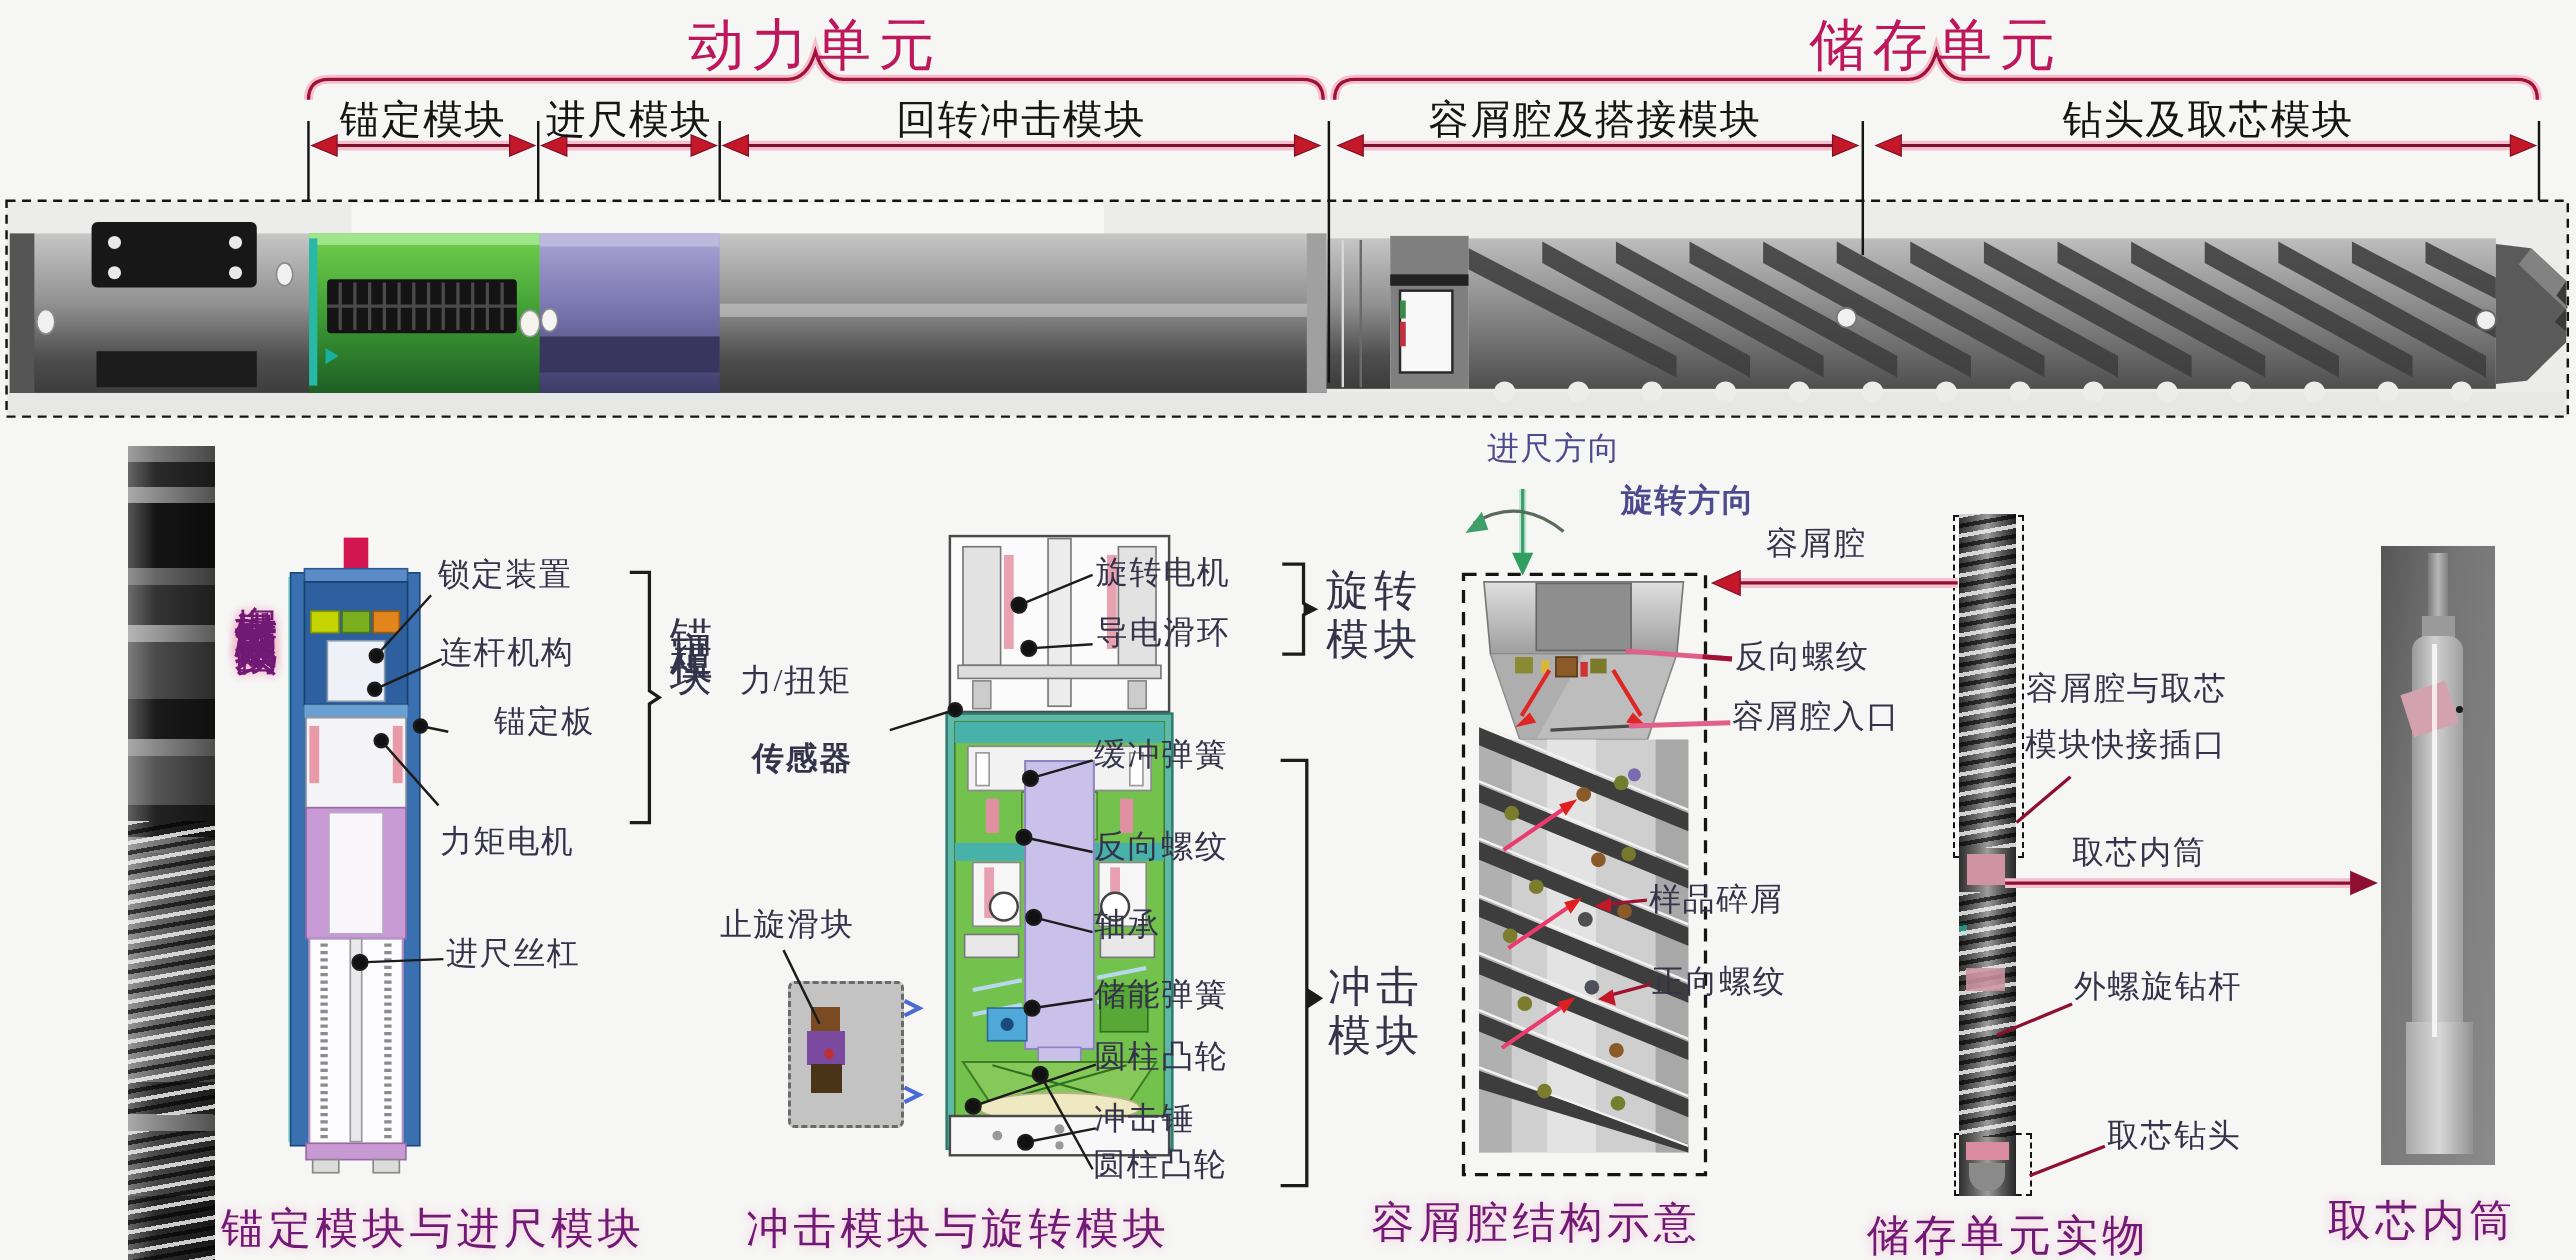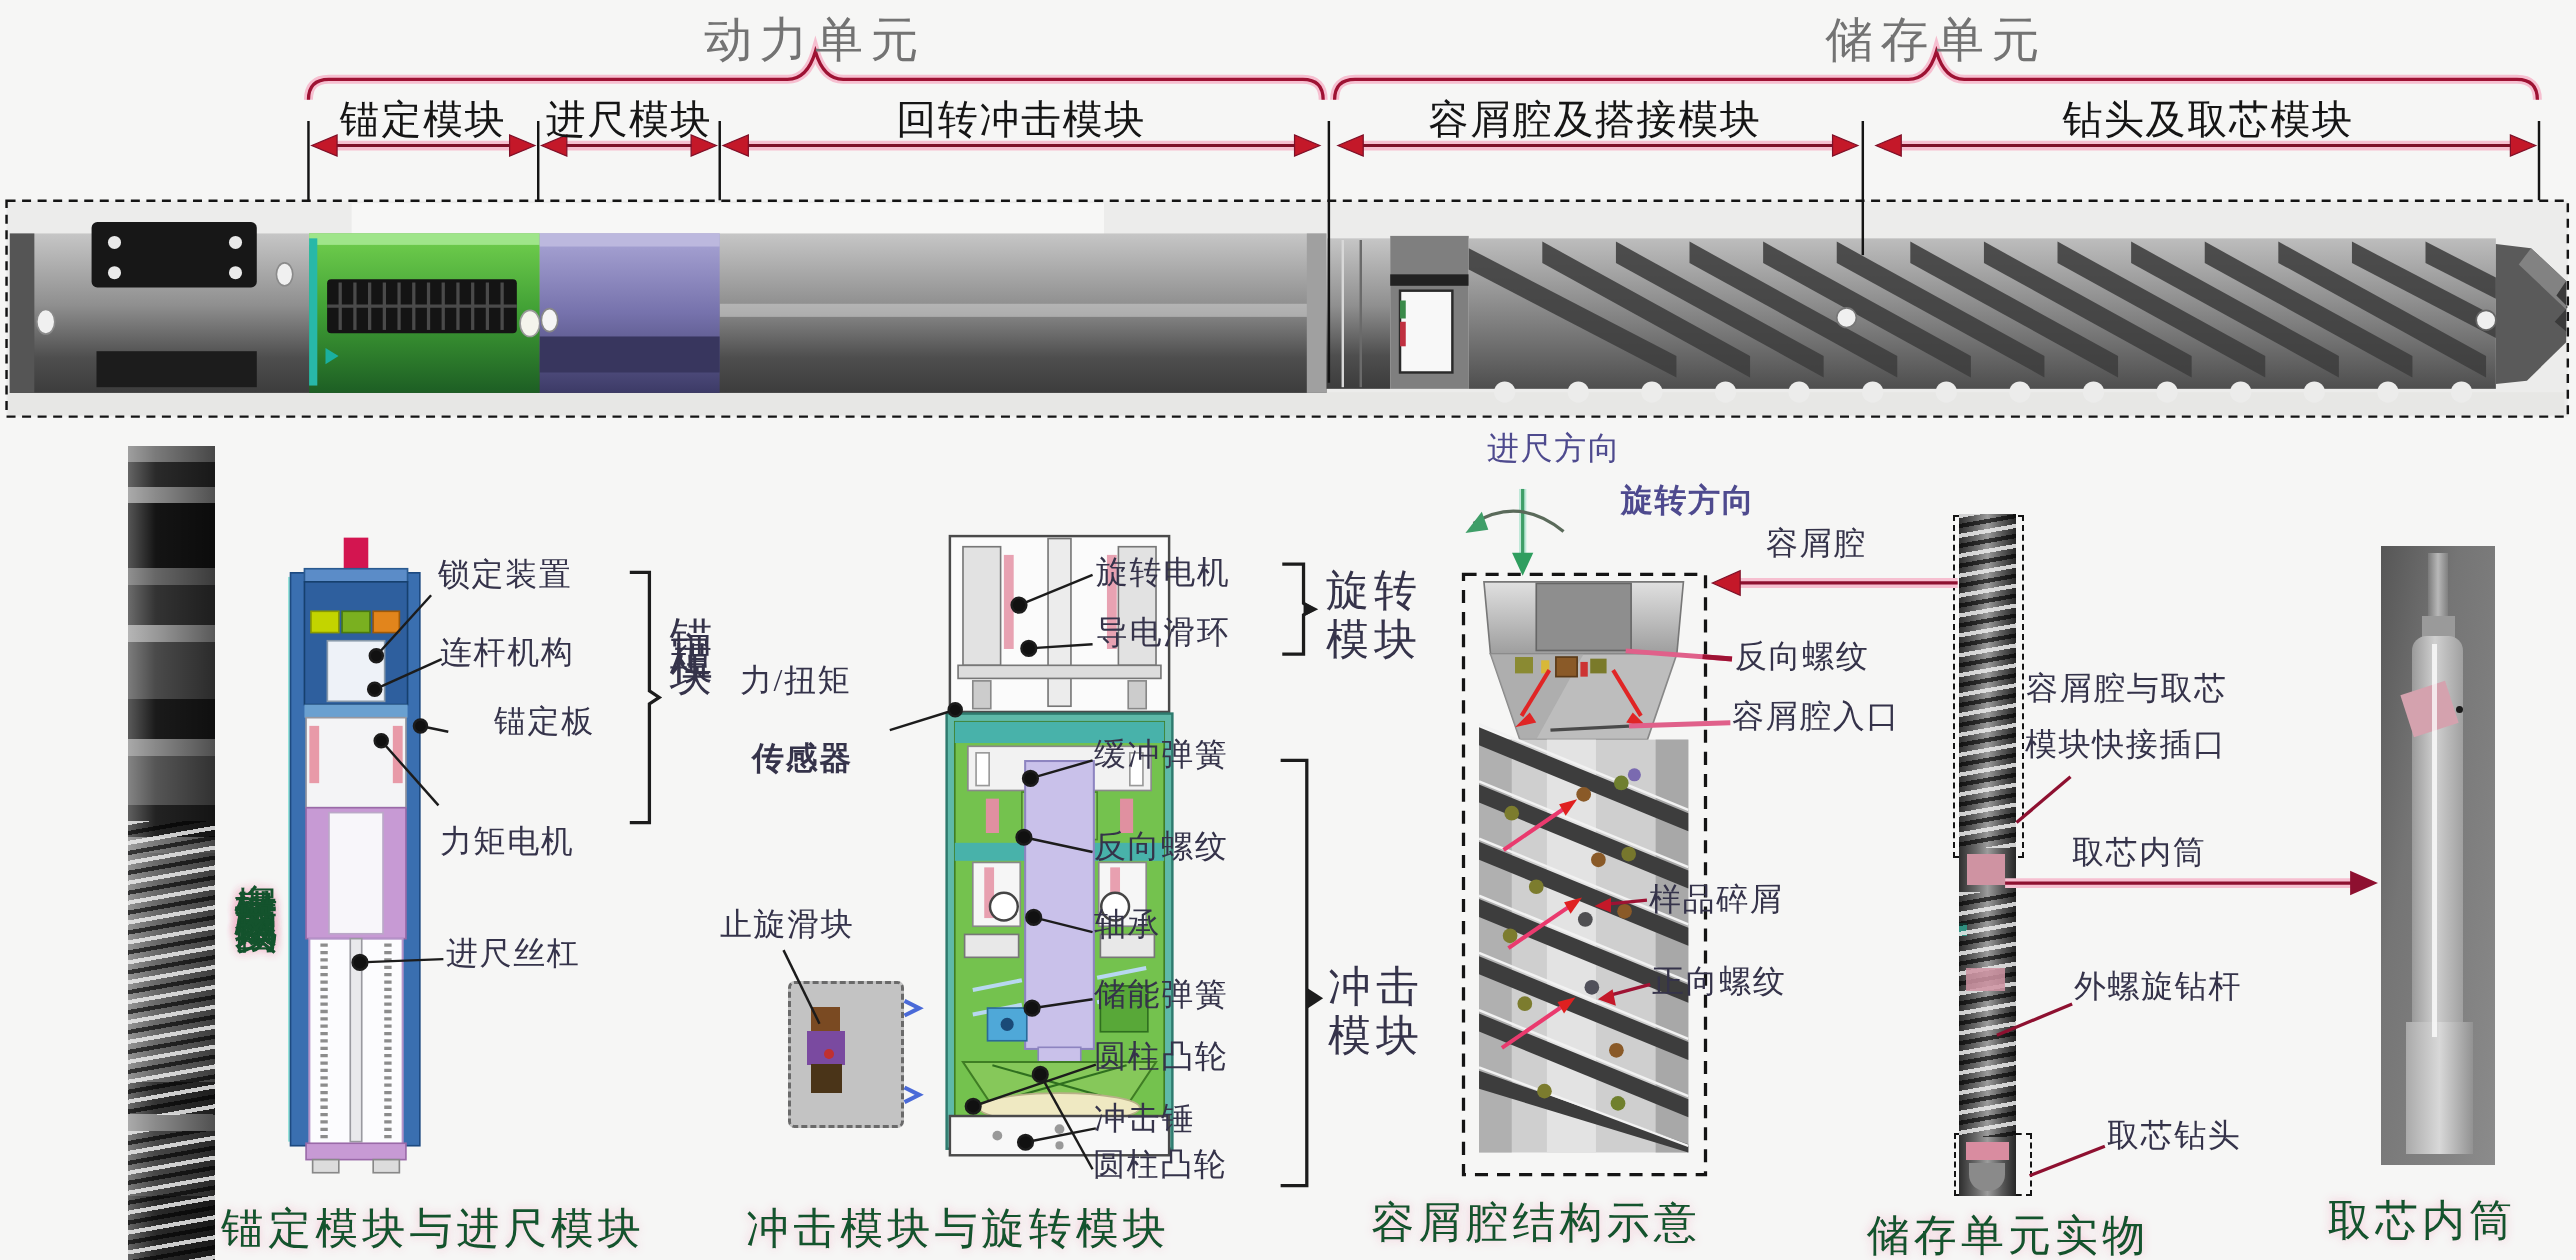--- a/index.html
+++ b/index.html
@@ -1,23 +1,23 @@
 <!DOCTYPE html>
 <html style="font-size:13px"><head>
 <meta charset="utf-8">
 <style>
   html,body{margin:0;padding:0;}
   body{width:2576px;height:1260px;position:relative;background:#f6f6f5;
        font-family:"Liberation Serif","DejaVu Serif",serif;overflow:hidden;}
   .abs{position:absolute;}
   .lbl{position:absolute;font-size:32px;color:#35334a;white-space:nowrap;z-index:30;letter-spacing:1.6px;line-height:1.05;}
   .lbl.blue{color:#4e4a8e;}
-  .cap{position:absolute;font-size:43px;color:#14532d;white-space:nowrap;z-index:30;letter-spacing:4.1px;
-       transform:translateX(-50%);text-shadow:0 0 9.8px rgba(246,182,203,.9);text-align:center;}
-  .unit{position:absolute;font-size:48px;color:#737373;white-space:nowrap;z-index:30;letter-spacing:7.4px;transform:translateX(-50%);}
+  .cap{position:absolute;font-size:43px;color:#701a75;white-space:nowrap;z-index:30;letter-spacing:4.1px;
+       transform:translateX(-50%);text-shadow:0 0 9.8px rgba(246,182,203,.9);}
+  .unit{position:absolute;font-size:56px;color:#be185d;white-space:nowrap;z-index:30;letter-spacing:7.4px;transform:translateX(-50%);}
   .topmod{position:absolute;font-size:40px;color:#151515;white-space:nowrap;z-index:30;letter-spacing:1.6px;transform:translateX(-50%);}
   .vtxt{writing-mode:vertical-rl;text-orientation:upright;}
   .bk2{line-height:1.15;letter-spacing:4.9px;font-size:43px;}
   svg.layer{position:absolute;z-index:10;}
   #ann{position:absolute;left:0;top:0;z-index:20;pointer-events:none;}
   .dashedbox{position:absolute;border:2.5px dashed #141414;z-index:6;}
   .photo1{position:absolute;left:128px;top:446px;width:87px;height:815px;z-index:8;
     background:
       linear-gradient(90deg, rgba(255,255,255,.28), rgba(255,255,255,0) 32%, rgba(0,0,0,.42)),
       linear-gradient(180deg,#7a7a7a 0 2%,#2a2a2a 2% 5%,#8a8a8a 5% 7%,#141414 7% 15%,#666 15% 17%,

